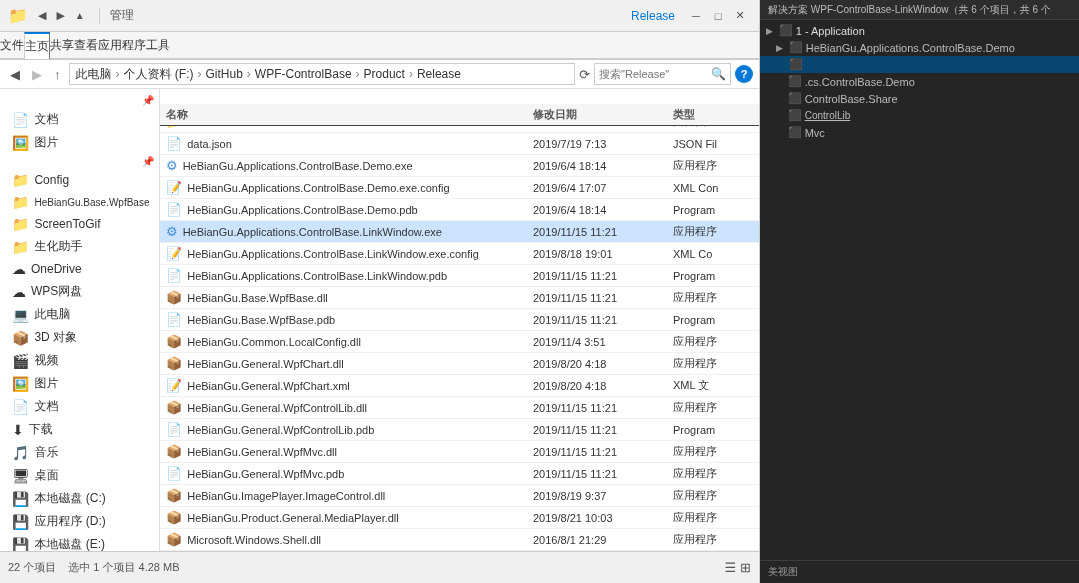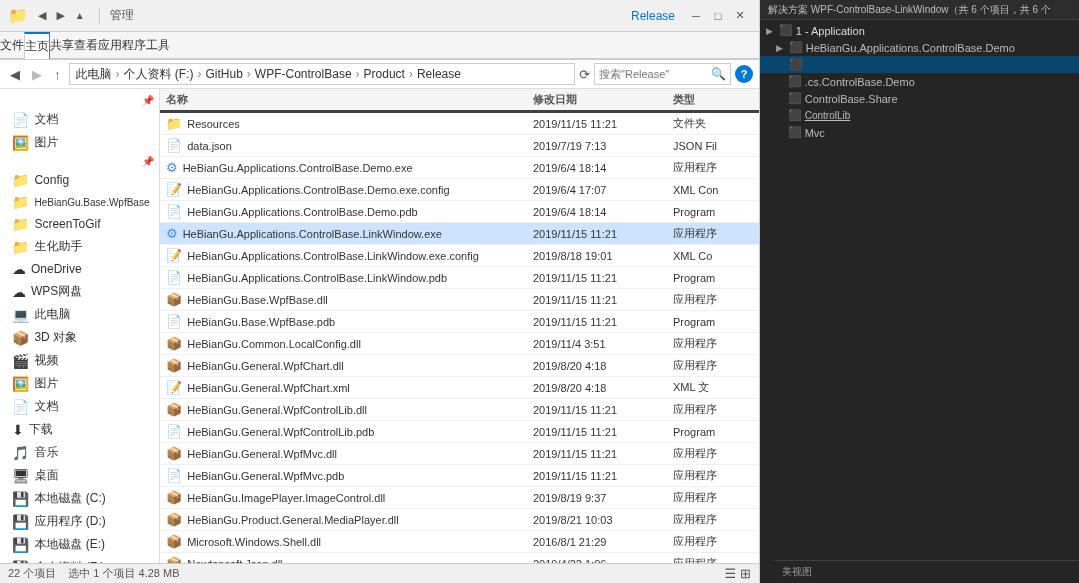--- a/index.html
+++ b/index.html
@@ -125,25 +125,25 @@
 
     
     .file-list {
       flex: 1;
       overflow-y: auto;
       background: #fff;
     }
     .file-list-header {
       display: grid;
       grid-template-columns: 1fr 140px 80px;
-      border-bottom: 3px solid #404040;
+      border-bottom: 1px solid #404040;
       padding: 3px 6px;
       background: #f5f5f5;
       font-size: 11px; color: #555; font-weight: 600;
-      position: sticky; top: 0;
+      position: sticky; top: 15px;
     }
     .file-row {
       display: grid;
       grid-template-columns: 1fr 140px 80px;
       padding: 2px 6px;
       align-items: center;
       border-bottom: 1px solid #f0f0f0;
       cursor: pointer; font-size: 11px; color: #333; min-height: 22px;
     }
     .file-row.selected { background: #cce4ff; }
@@ -155,21 +155,21 @@
     .dll-icon { color: #9b59b6; }
     .xml-icon { color: #27ae60; }
     .pdb-icon { color: #e74c3c; }
     .config-icon { color: #e67e22; }
 
     
     .status-bar {
       display: flex; align-items: center;
       padding: 2px 8px; background: #f0f0f0;
       border-top: 1px solid #ccc; font-size: 11px; color: #555;
-      gap: 12px; height: 20px;
+      gap: 12px; height: 32px;
     }
     .status-right { margin-left: auto; display: flex; gap: 4px; }
     .view-btn { background: none; border: none; cursor: pointer; color: #555; font-size: 13px; }
 
     
     .right-panel {
       width: 319px;
       height: 583px;
       background: #252526;
       display: flex;
@@ -191,21 +191,20 @@
       padding: 2px 6px; cursor: pointer; gap: 3px;
       font-size: 11px; color: #ccc; white-space: nowrap;
     }
     .tree-item.selected { background: #094771; color: #fff; }
     .tree-arrow { color: #999; font-size: 9px; width: 10px; }
     .indent-1 { padding-left: 16px; }
     .indent-2 { padding-left: 28px; }
     .right-panel-bottom {
       padding: 4px 8px; font-size: 10px; color: #999;
       border-top: 1px solid #3e3e3e;
-      margin-left: 14px;
     }
 
     
     ::-webkit-scrollbar { width: 8px; height: 8px; }
     ::-webkit-scrollbar-track { background: #f0f0f0; }
     ::-webkit-scrollbar-thumb { background: #ccc; }
     .file-list::-webkit-scrollbar-track { background: #fff; }
     .solution-explorer::-webkit-scrollbar-track { background: #252526; }
     .solution-explorer::-webkit-scrollbar-thumb { background: #555; }
   </style>

